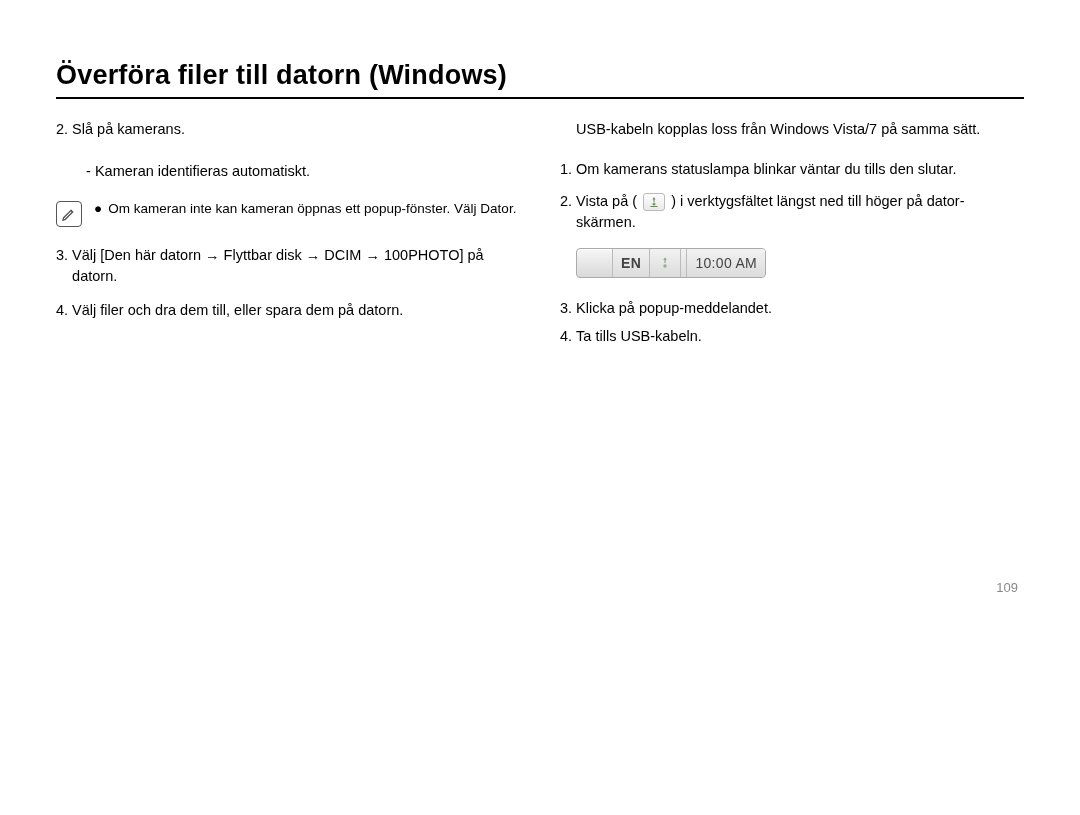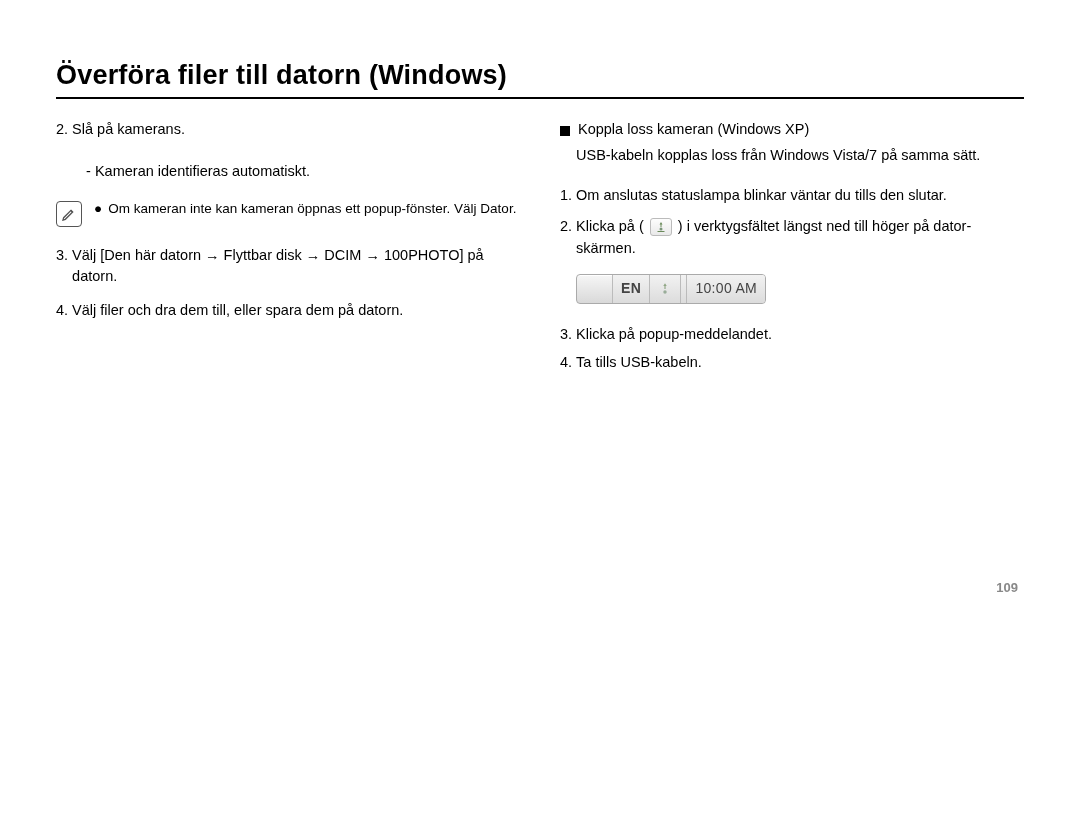--- a/index.html
+++ b/index.html
@@ -126,21 +126,21 @@
   }
   .tray .cell.lang { font-weight: bold; letter-spacing: 0.5px; }
   .tray .cell.icon svg { width: 14px; height: 14px; opacity: 0.7; }
   .tray .cell.sp { width: 6px; padding: 0; }
   .tray .cell.time { font-size: 14px; letter-spacing: 0.3px; }
   .pagenum {
     position: absolute;
     right: 62px;
     bottom: 28px;
     font-size: 13px;
-    font-weight: bold;
+    font-weight: normal;
     color: #888;
   }
 </style>
 </head>
 <body>
 
 <div class="page">
 
   <div class="title">Överföra filer till datorn (Windows)</div>
 
@@ -176,35 +176,31 @@
 
       <div class="step" style="margin-top:12px">
         <div class="num">4.</div>
         <div class="body">Välj filer och dra dem till, eller spara dem på datorn.</div>
       </div>
 
     </div>
 
     <div class="col col-right">
 
-      <div class="heading-row">
-        <span class="sq"></span>
-        <span>Koppla loss kameran (Windows XP)</span>
-      </div>
       <div class="sub2">USB-kabeln kopplas loss från Windows Vista/7 på samma sätt.</div>
 
       <div class="step">
         <div class="num">1.</div>
-        <div class="body">Om anslutas statuslampa blinkar väntar du tills den slutar.</div>
+        <div class="body">Om kamerans statuslampa blinkar väntar du tills den slutar.</div>
       </div>
 
       <div class="step" style="margin-top:10px">
         <div class="num">2.</div>
         <div class="body">
-          <span>Klicka på (</span>
+          <span>Vista på (</span>
           <span class="inline-icon">
             <svg viewBox="0 0 24 24">
                 <path fill="#6a8a5a" d="M12 2l3 5h-2v5h-2V7H9l3-5zM5 20h14v2H5z"></path>
                 <circle cx="12" cy="16" r="3" fill="#7a967a"></circle>
               </svg>
           </span>
           <span>) i verktygsfältet längst ned till höger på dator-skärmen.</span>
         </div>
       </div>
 

